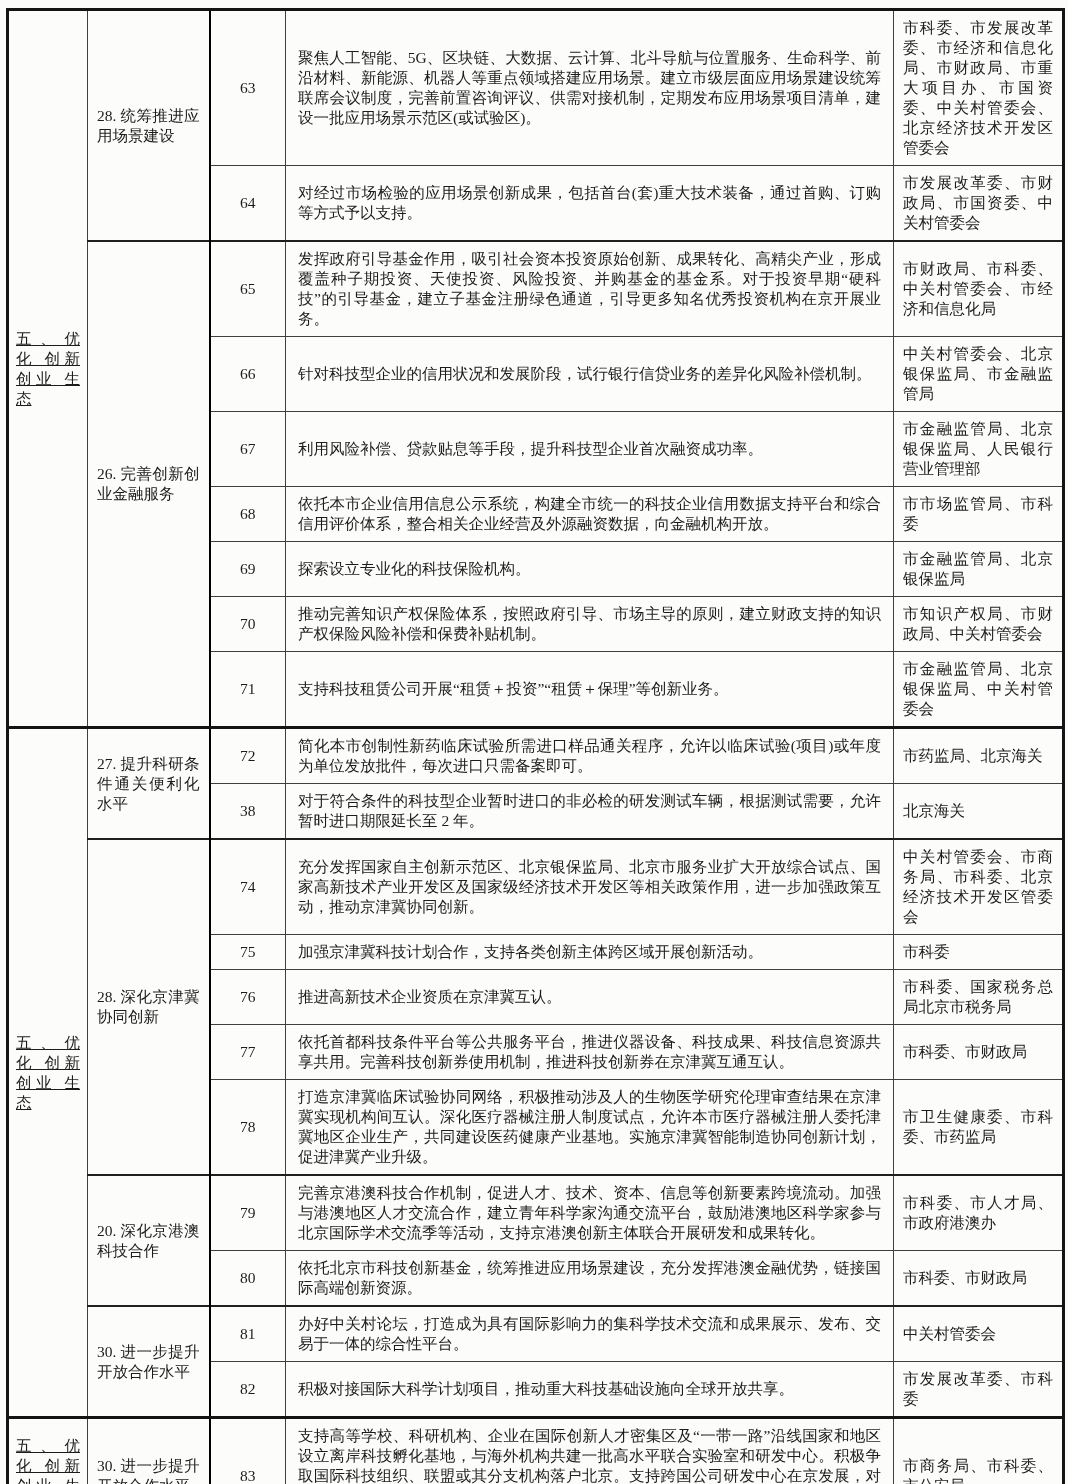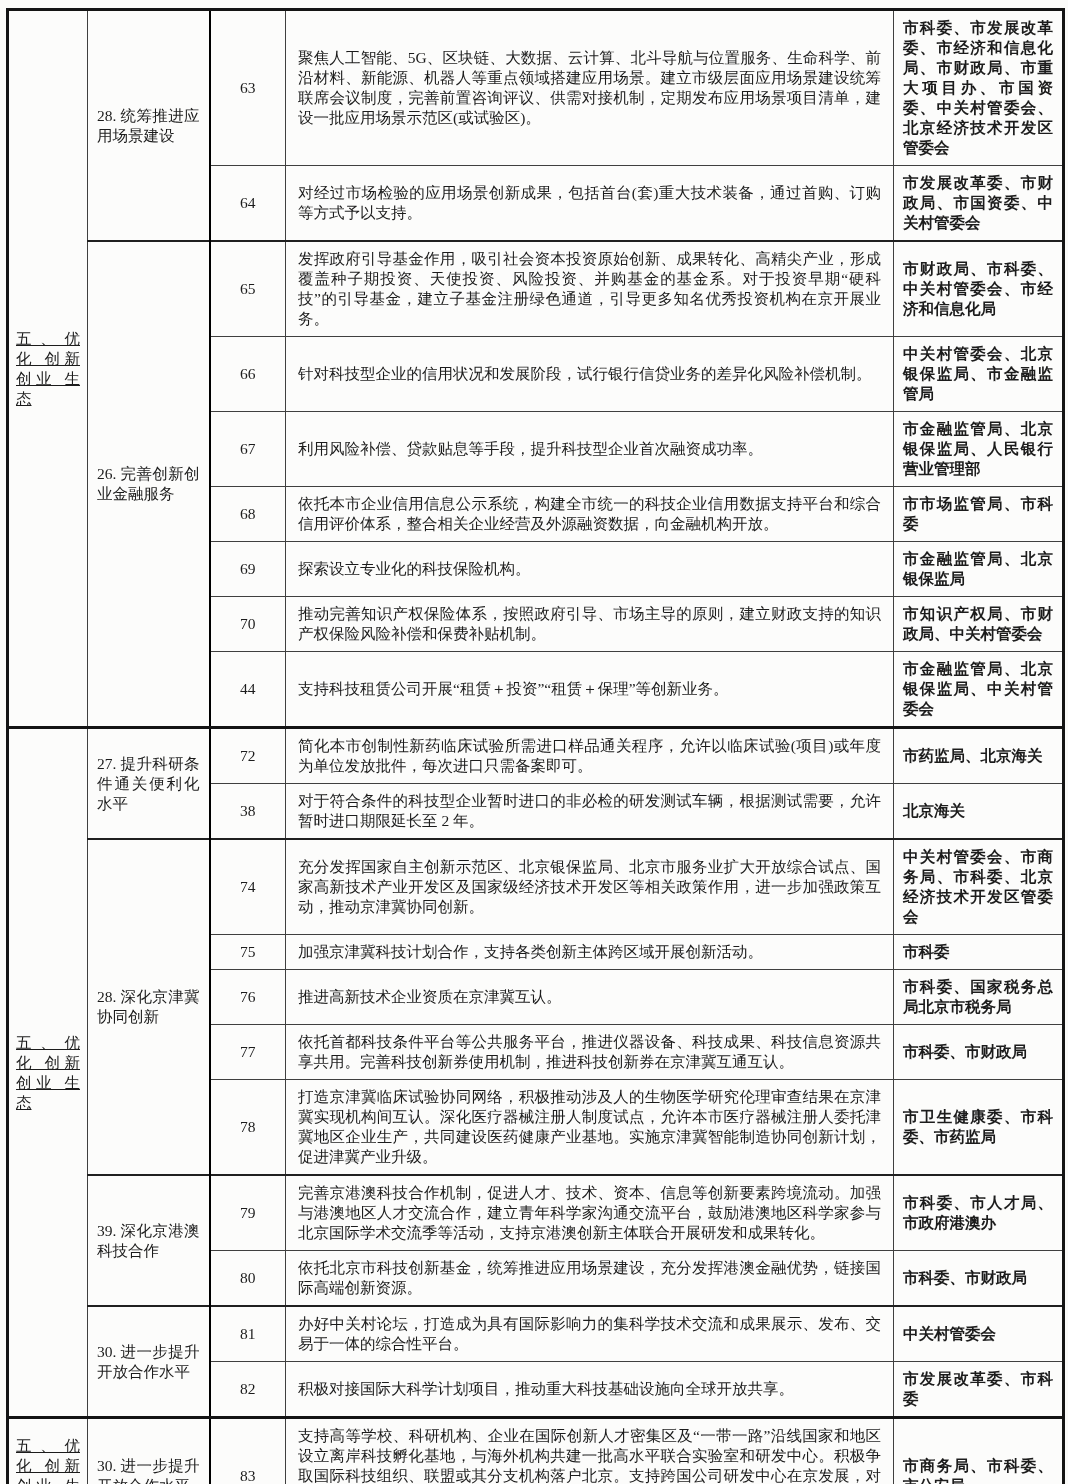--- a/index.html
+++ b/index.html
@@ -37,21 +37,21 @@
     word-break: break-all;
     overflow-wrap: anywhere;
   }
   td.cat  { padding: 7px 7px; text-decoration: underline; }
   td.grp  { padding: 7px 9px; }
   td.num  {
     text-align: center;
     border-left: 2px solid #000000;
   }
   td.task { padding: 7px 12px; }
-  td.dept { padding: 7px 9px; font-weight: bold; }
+  td.dept { padding: 7px 9px; }
   tr.group-start td { border-top: 2px solid #202020; }
   tr.section-start td { border-top: 3px solid #141414; }
 </style>
 </head>
 <body>
 
 <div class="page">
   <table class="policy">
     <colgroup>
       <col class="c-cat">
@@ -98,21 +98,21 @@
           <td class="num">69</td>
           <td class="task">探索设立专业化的科技保险机构。</td>
           <td class="dept">市金融监管局、北京银保监局</td>
         </tr>
         <tr>
           <td class="num">70</td>
           <td class="task">推动完善知识产权保险体系，按照政府引导、市场主导的原则，建立财政支持的知识产权保险风险补偿和保费补贴机制。</td>
           <td class="dept">市知识产权局、市财政局、中关村管委会</td>
         </tr>
         <tr>
-          <td class="num">44</td>
+          <td class="num">71</td>
           <td class="task">支持科技租赁公司开展“租赁＋投资”“租赁＋保理”等创新业务。</td>
           <td class="dept">市金融监管局、北京银保监局、中关村管委会</td>
         </tr>
       </tbody>
       <tbody>
         <tr class="section-start">
           <td class="cat" rowspan="11">五、优 化 创新创业 生态</td>
           <td class="grp" rowspan="2">27. 提升科研条件通关便利化水平</td>
           <td class="num">72</td>
           <td class="task">简化本市创制性新药临床试验所需进口样品通关程序，允许以临床试验(项目)或年度为单位发放批件，每次进口只需备案即可。</td>
@@ -143,21 +143,21 @@
           <td class="num">77</td>
           <td class="task">依托首都科技条件平台等公共服务平台，推进仪器设备、科技成果、科技信息资源共享共用。完善科技创新券使用机制，推进科技创新券在京津冀互通互认。</td>
           <td class="dept">市科委、市财政局</td>
         </tr>
         <tr>
           <td class="num">78</td>
           <td class="task">打造京津冀临床试验协同网络，积极推动涉及人的生物医学研究伦理审查结果在京津冀实现机构间互认。深化医疗器械注册人制度试点，允许本市医疗器械注册人委托津冀地区企业生产，共同建设医药健康产业基地。实施京津冀智能制造协同创新计划，促进津冀产业升级。</td>
           <td class="dept">市卫生健康委、市科委、市药监局</td>
         </tr>
         <tr class="group-start">
-          <td class="grp" rowspan="2">39. 深化京港澳科技合作</td>
+          <td class="grp" rowspan="2">20. 深化京港澳科技合作</td>
           <td class="num">79</td>
           <td class="task">完善京港澳科技合作机制，促进人才、技术、资本、信息等创新要素跨境流动。加强与港澳地区人才交流合作，建立青年科学家沟通交流平台，鼓励港澳地区科学家参与北京国际学术交流季等活动，支持京港澳创新主体联合开展研发和成果转化。</td>
           <td class="dept">市科委、市人才局、市政府港澳办</td>
         </tr>
         <tr>
           <td class="num">80</td>
           <td class="task">依托北京市科技创新基金，统筹推进应用场景建设，充分发挥港澳金融优势，链接国际高端创新资源。</td>
           <td class="dept">市科委、市财政局</td>
         </tr>
         <tr class="group-start">

